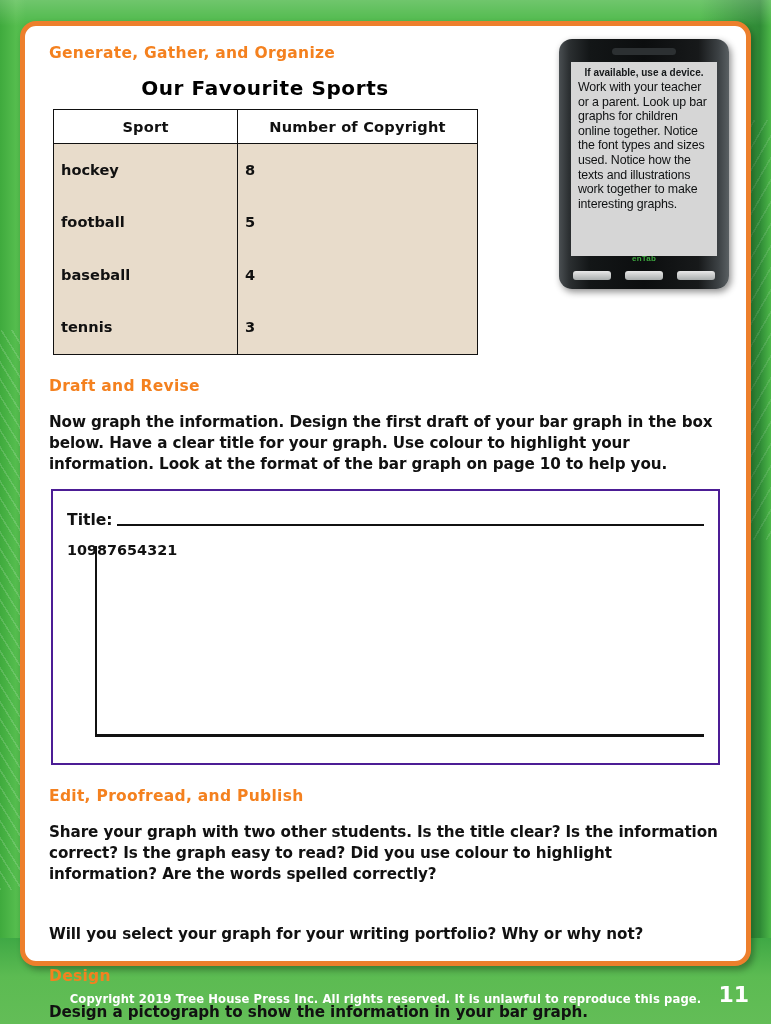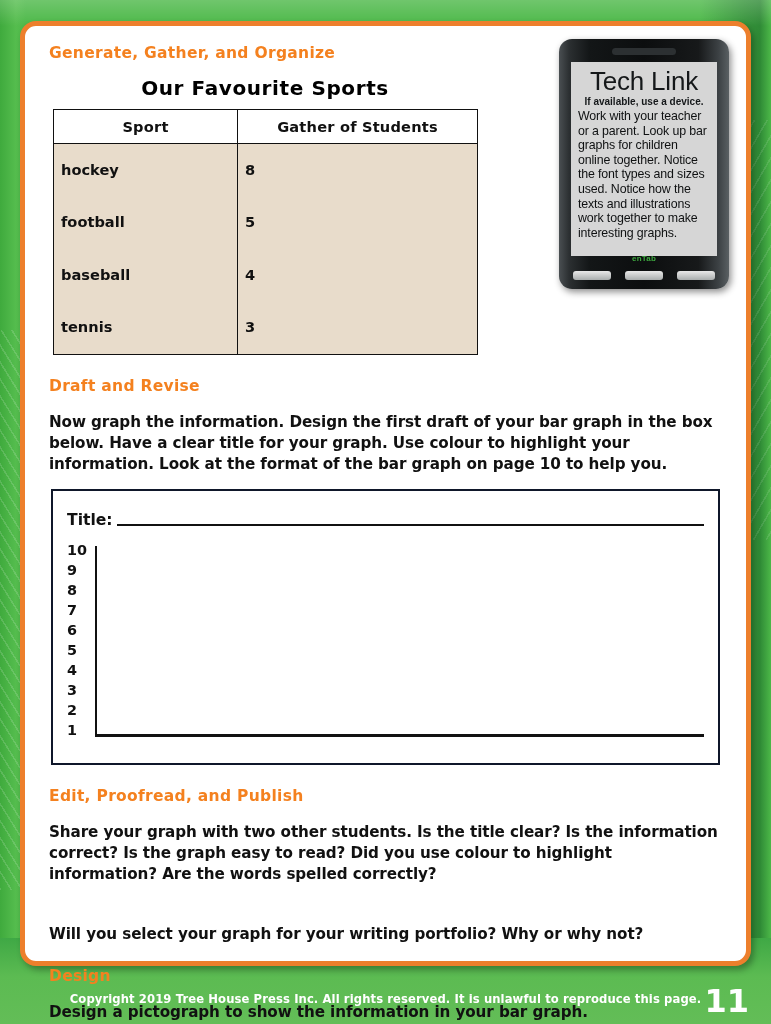--- a/index.html
+++ b/index.html
@@ -215,21 +215,21 @@
     width: 38px; height: 9px;
     border-radius: 3px;
     background: linear-gradient(to bottom, #e9e9e9, #a9adad);
   }
 
   
   #graph-box {
     position: relative;
     margin: 14px 2px 0 2px;
     height: 276px;
-    border: 2px solid #0f172a;
+    border: 2px solid #4c1d95;
     background: #fff;
   }
   .graph-title-row {
     position: absolute;
     left: 14px; top: 21px;
     right: 14px;
     display: flex;
     align-items: flex-end;
   }
   .graph-title-label {
@@ -249,21 +249,20 @@
   #axis-area {
     position: absolute;
     left: 14px; right: 14px;
     top: 52px; bottom: 26px;
   }
   #y-labels {
     position: absolute;
     left: 0; top: 0; bottom: 0;
     width: 24px;
     display: flex;
-    flex-direction: column;
     justify-content: space-between;
   }
   #y-labels span {
     font-size: 14.4px;
     font-weight: bold;
     color: #111;
     line-height: 14px;
     text-align: left;
   }
   #y-axis-line {
@@ -298,21 +297,21 @@
     font-size: 11.6px;
     font-weight: bold;
     letter-spacing: .1px;
     font-family: "DejaVu Sans", sans-serif;
   }
   #page-number {
     position: absolute;
     right: 22px;
     top: 6px;
     color: #ffffff;
-    font-size: 32px;
+    font-size: 22px;
     font-weight: bold;
     font-family: "DejaVu Sans", sans-serif;
   }
   .spacer-m { height: 17px; }
   .spacer-l { height: 22px; }
 </style>
 </head>
 <body>
 
 <div id="page">
@@ -321,21 +320,20 @@
   <div class="swirls-right"></div>
   <div class="bottom-band"></div>
 
   <div id="card">
     <div id="inner">
 
       <div id="tech-link">
         <div class="tablet-body"></div>
         <div class="tablet-speaker"></div>
         <div class="tablet-screen">
-          <div class="tl-title">Tech Link</div>
           <div class="tl-sub">If available, use a device.</div>
           <div class="tl-body">Work with your teacher or a parent. Look up bar graphs for children online together. Notice the font types and sizes used. Notice how the texts and illustrations work together to make interesting graphs.</div>
         </div>
         <div class="tablet-logo">enTab</div>
         <div class="tablet-btns">
           <i></i>
           <i></i>
           <i></i>
         </div>
       </div>
@@ -346,21 +344,21 @@
         <div class="tbl-title" style="width:424px;margin-left:4px;">Our Favourite Sports</div>
         <div style="height:9px"></div>
         <table class="data">
           <colgroup>
               <col class="c1">
               <col class="c2">
             </colgroup>
           <thead>
             <tr>
               <th>Sport</th>
-              <th>Gather of Students</th>
+              <th>Number of Copyright</th>
             </tr>
           </thead>
           <tbody>
             <tr>
               <td>hockey</td>
               <td>8</td>
             </tr>
             <tr>
               <td>football</td>
               <td>5</td>

